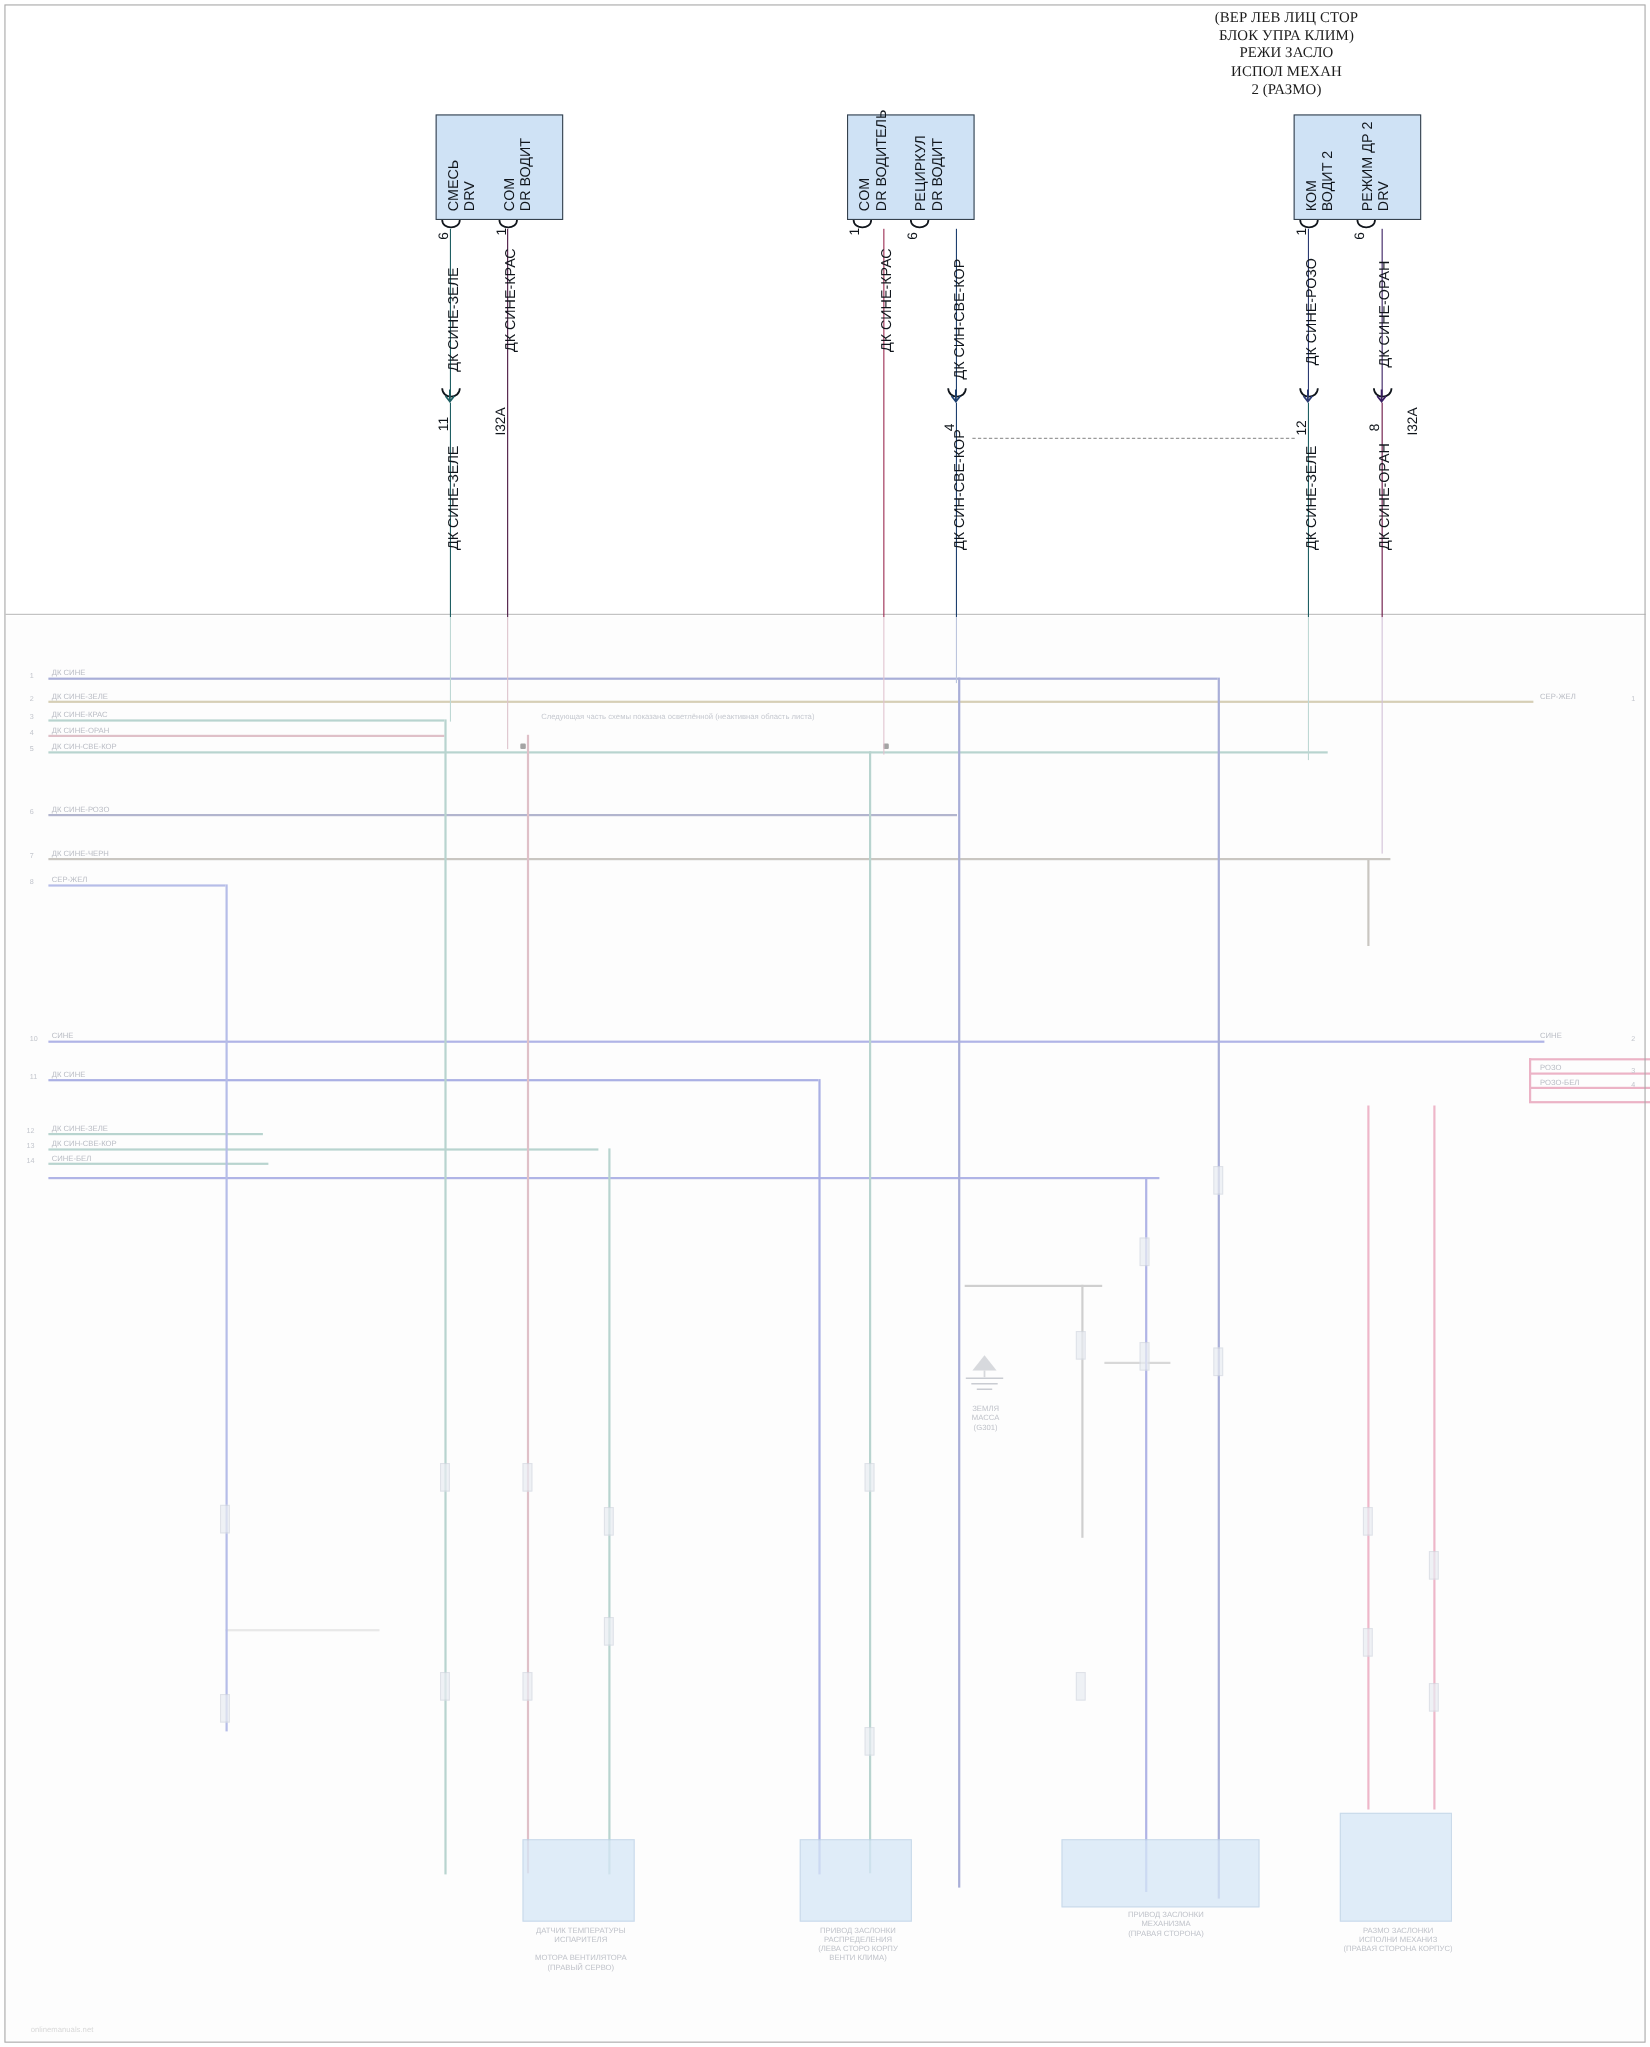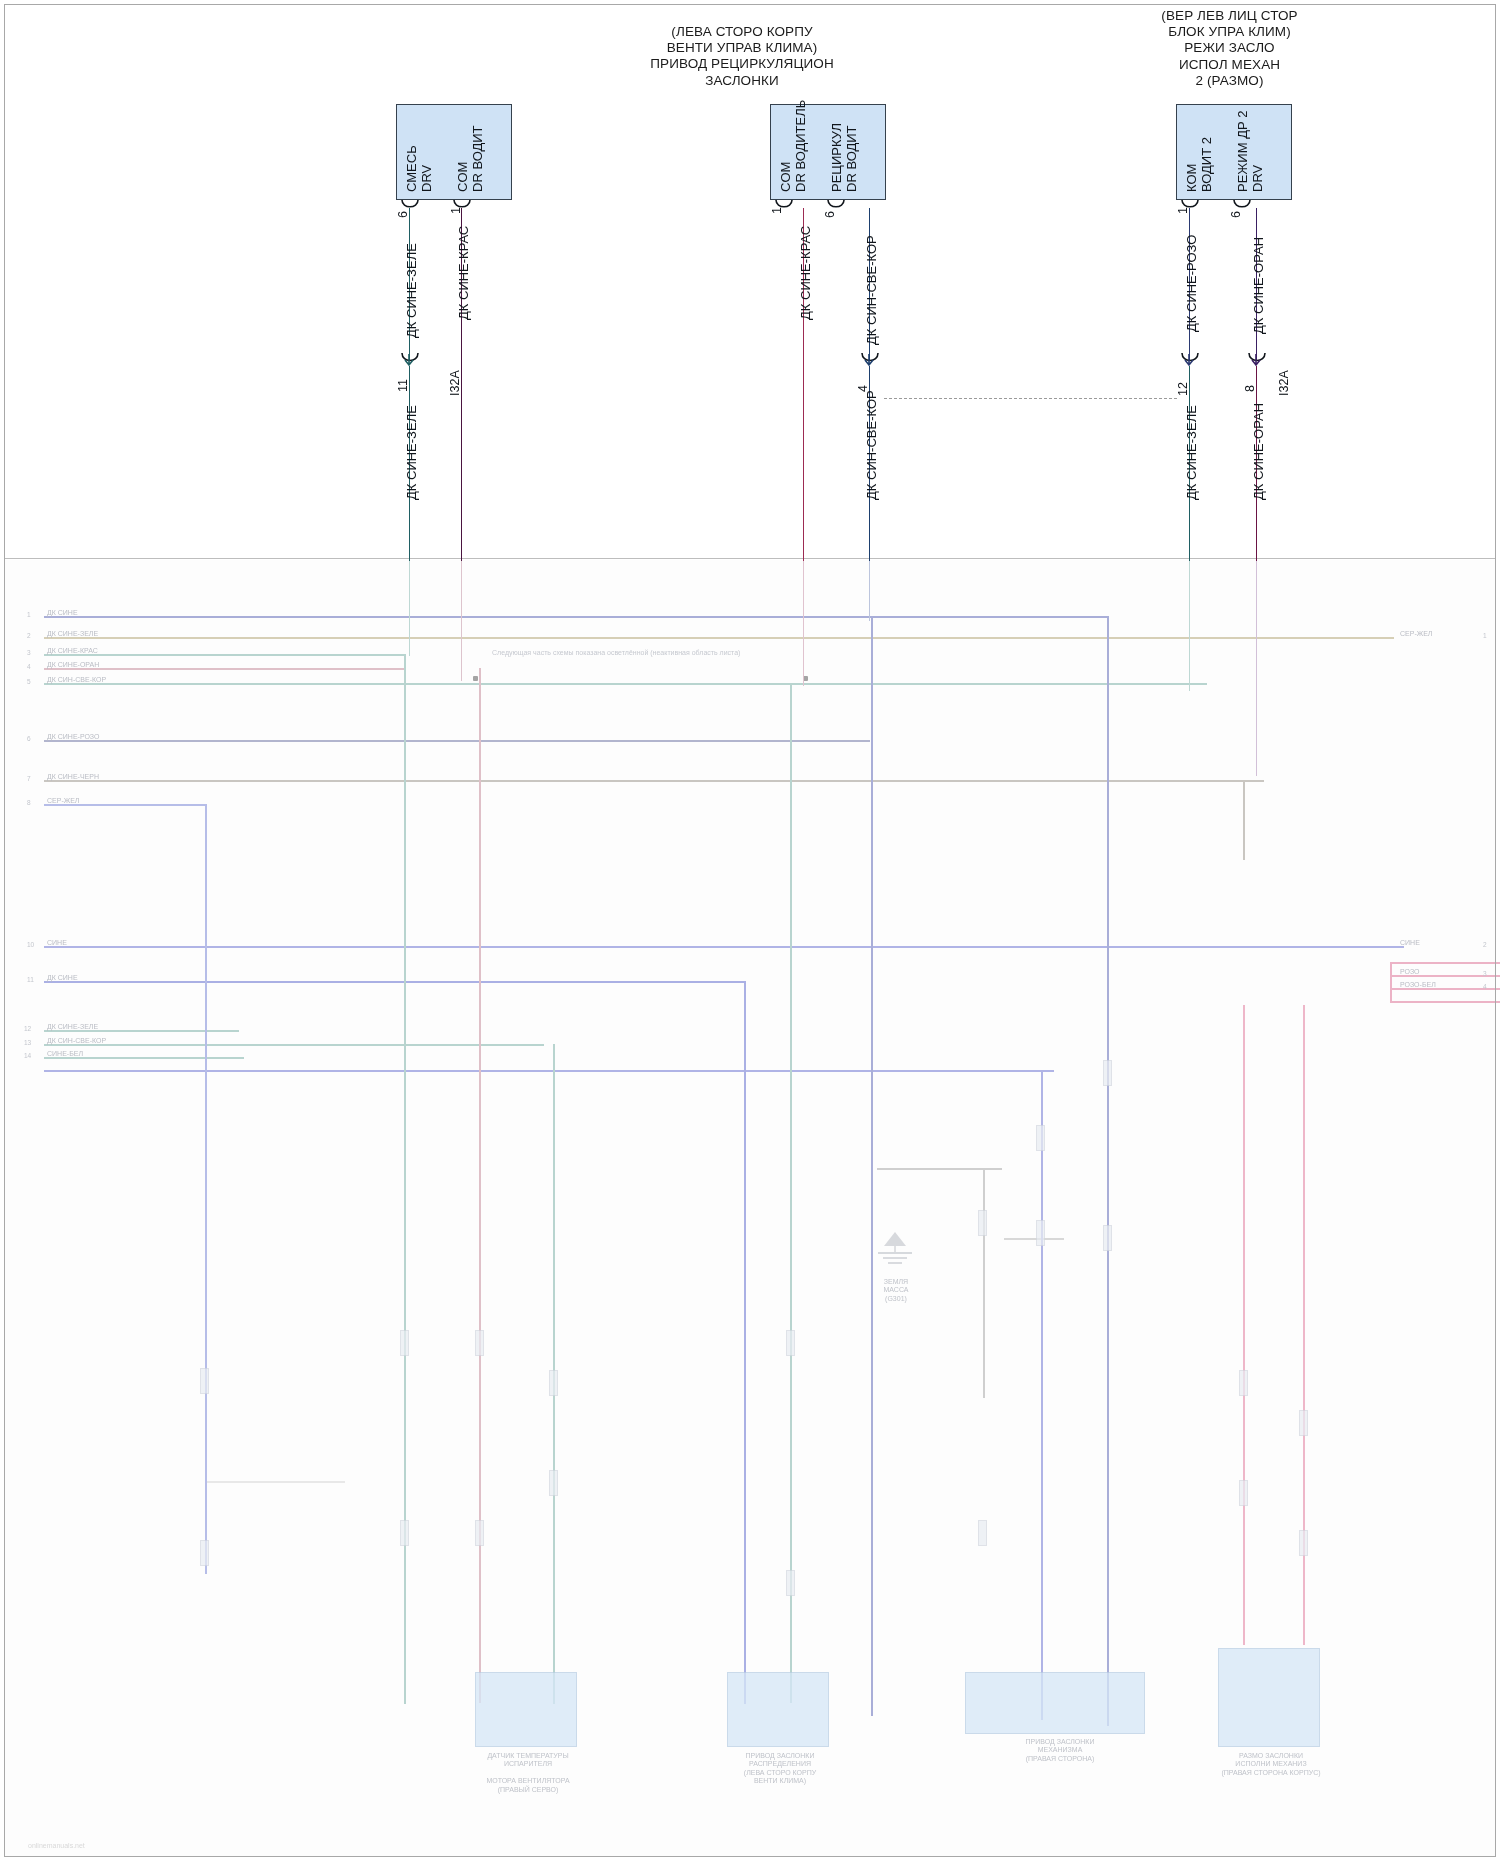--- a/index.html
+++ b/index.html
@@ -362,24 +362,20 @@
   <div class="conn-id" style="left:448px;top:396px;">I32A</div>
   <div class="wire" style="left:409px;top:366px;height:195px;border-color:#1f5f63;"></div>
   <div class="wire-label" style="left:404px;top:500px;">ДК СИНЕ-ЗЕЛЕ</div>
 
   <div class="wire" style="left:461px;top:208px;height:353px;border-color:#4a1440;"></div>
   <div class="wire-label" style="left:456px;top:320px;">ДК СИНЕ-КРАС</div>
 
   <div class="wire" style="left:409px;top:561px;height:95px;border-color:#bed8d4;"></div>
   <div class="wire" style="left:461px;top:561px;height:120px;border-color:#ddc4cd;"></div>
 
-  <div class="comp-header" style="left:611px;top:24px;width:262px;">(ЛЕВА СТОРО КОРПУ
-ВЕНТИ УПРАВ КЛИМА)
-ПРИВОД РЕЦИРКУЛЯЦИОН
-ЗАСЛОНКИ</div>
 
   <div class="conn-box" style="left:770px;top:104px;width:116px;height:96px;"></div>
 
   <div class="pin-label" style="left:778px;top:192px;">COM
 DR ВОДИТЕЛЬ</div>
   <div class="pin-label" style="left:829px;top:192px;">РЕЦИРКУЛ
 DR ВОДИТ</div>
 
   <div class="socket" style="left:770px;top:199px;">
     <svg width="28" height="16" viewBox="0 0 28 16">
@@ -407,21 +403,21 @@
   </div>
   <div class="pin-num" style="left:856px;top:392px;">4</div>
   <div class="wire" style="left:869px;top:366px;height:195px;border-color:#1d3f6e;"></div>
   <div class="wire-label" style="left:864px;top:500px;">ДК СИН-СВЕ-КОР</div>
 
   <div class="dashed-h" style="left:884px;top:398px;width:293px;"></div>
 
   <div class="wire" style="left:803px;top:561px;height:125px;border-color:#e0c3cf;"></div>
   <div class="wire" style="left:869px;top:561px;height:60px;border-color:#bcc5dd;"></div>
 
-  <div class="comp-header" style="left:1112px;top:8px;width:235px;">(ВЕР ЛЕВ ЛИЦ СТОР
+  <div class="comp-header" style="left:1052px;top:8px;width:235px;font-family:Liberation Serif, serif;">(ВЕР ЛЕВ ЛИЦ СТОР
 БЛОК УПРА КЛИМ)
 РЕЖИ ЗАСЛО
 ИСПОЛ МЕХАН
 2 (РАЗМО)</div>
 
   <div class="conn-box" style="left:1176px;top:104px;width:116px;height:96px;"></div>
 
   <div class="pin-label" style="left:1184px;top:192px;">КОМ
 ВОДИТ 2</div>
   <div class="pin-label" style="left:1235px;top:192px;">РЕЖИМ ДР 2

